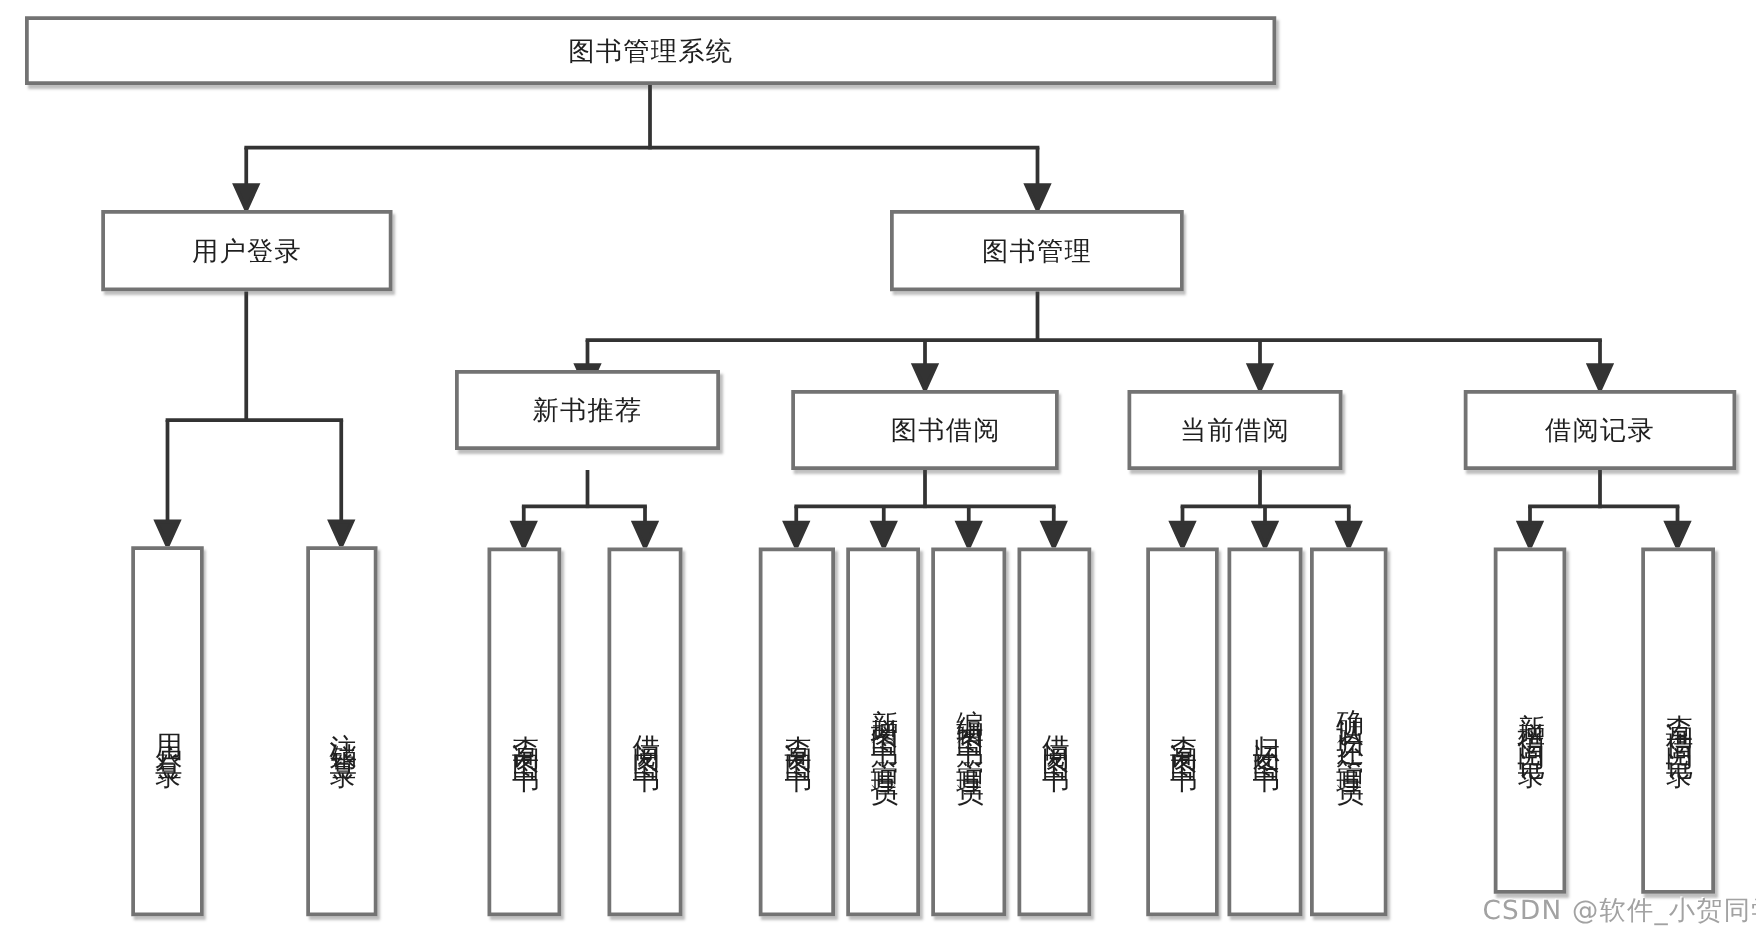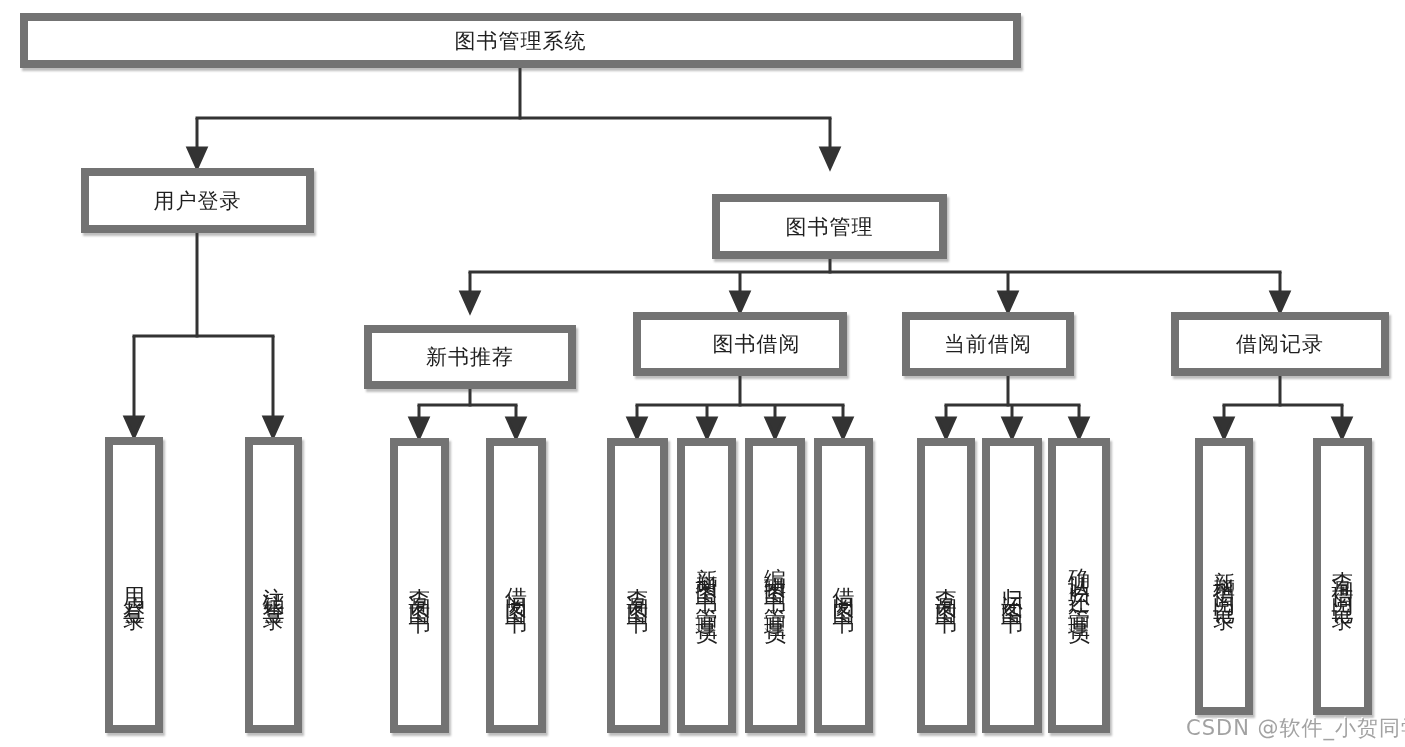--- a/index.html
+++ b/index.html
@@ -8,21 +8,21 @@
     background: #ffffff;
     font-family: "DejaVu Sans", "Liberation Sans", sans-serif;
     position: relative;
     overflow: hidden;
   }
   .canvas { position: absolute; left: 0; top: 0; width: 1405px; height: 747px; }
   svg.wires { position: absolute; left: 0; top: 0; pointer-events: none; }
   .node {
     position: absolute;
     box-sizing: border-box;
-    border: 8px solid #737373;
+    border: 3px solid #737373;
     background: #ffffff;
     color: #1f1f1f;
     display: flex;
     align-items: center;
     justify-content: center;
     font-size: 21px;
     letter-spacing: 1px;
     box-shadow: 2px 3px 2px rgba(70,70,70,0.35);
   }
   .node.vert span {
@@ -126,25 +126,25 @@
     </g>
   </svg>
 
   <div class="node" style="left:20px; top:13px; width:1001px; height:55px;">
     <span>图书管理系统</span>
   </div>
 
   <div class="node" style="left:81px; top:168px; width:233px; height:65px;">
     <span>用户登录</span>
   </div>
-  <div class="node" style="left:712px; top:168px; width:235px; height:65px;margin-top:26px;">
+  <div class="node" style="left:712px; top:168px; width:235px; height:65px;">
     <span>图书管理</span>
   </div>
 
-  <div class="node" style="left:364px; top:325px; width:212px; height:64px;">
+  <div class="node" style="left:364px; top:296px; width:212px; height:64px;">
     <span>新书推荐</span>
   </div>
   <div class="node" style="left:633px; top:312px; width:214px; height:64px;padding-left:33px;">
     <span>图书借阅</span>
   </div>
   <div class="node" style="left:902px; top:312px; width:172px; height:64px;">
     <span>当前借阅</span>
   </div>
   <div class="node" style="left:1171px; top:312px; width:218px; height:64px;">
     <span>借阅记录</span>

